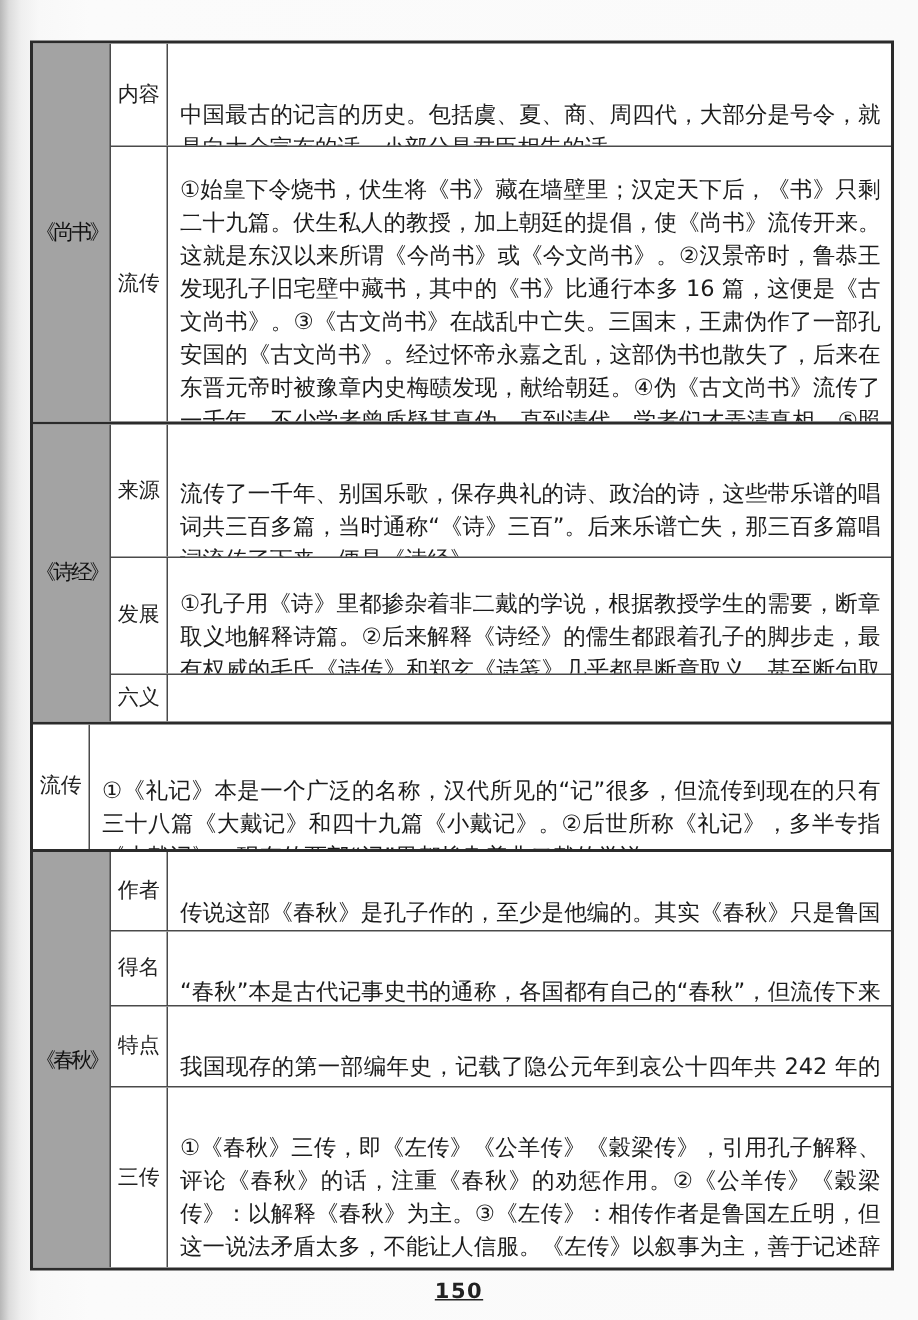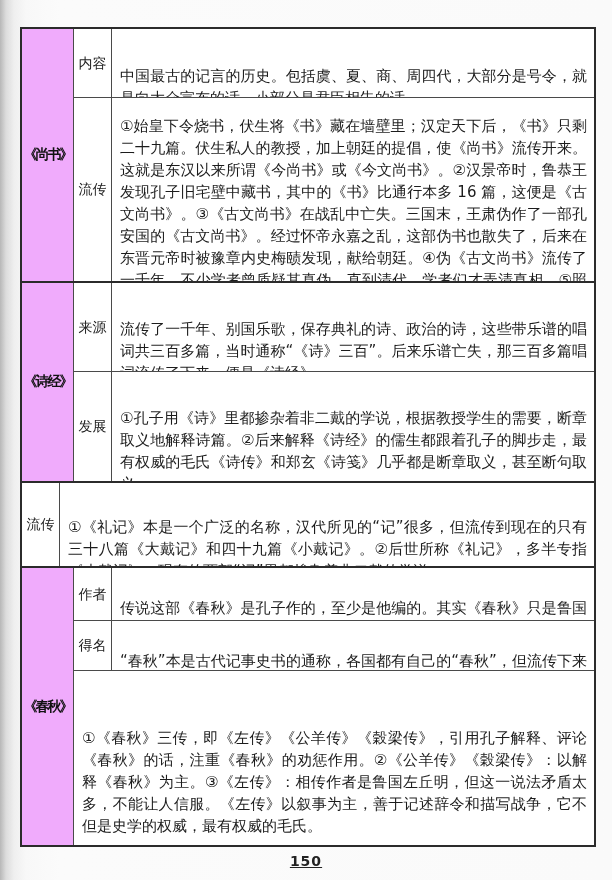--- a/index.html
+++ b/index.html
@@ -12,23 +12,23 @@
     overflow:hidden;
   }
   .doc-table {
     position:absolute; left:20px; top:27px; width:576px; height:820px;
     border:2px solid #2b2b2b; background:#ffffff;
     display:flex; flex-direction:column;
   }
   .section { display:flex; border-bottom:2px solid #2b2b2b; flex-shrink:0; overflow:hidden; }
   .section:last-child { border-bottom:none; }
   .book-cell {
-    width:52px; flex-shrink:0; background:#f0abfc; border-right:1px solid #4a4a4a;
+    width:52px; flex-shrink:0; background:#a3a3a3; border-right:1px solid #4a4a4a;
     display:flex; align-items:center; justify-content:center;
-    font-weight:bold; font-size:14px; letter-spacing:-2px; white-space:nowrap;
+    font-weight:normal; font-size:14px; letter-spacing:-2px; white-space:nowrap;
     color:#111;
   }
   .rows { flex:1; display:flex; flex-direction:column; min-width:0; }
   .row { display:flex; border-bottom:1px solid #4a4a4a; flex-shrink:0; overflow:hidden; }
   .row:last-child { border-bottom:none; flex:1; }
   .label-cell {
     width:38px; flex-shrink:0; border-right:1px solid #4a4a4a;
     display:flex; align-items:center; justify-content:center;
     font-size:14px; color:#222; letter-spacing:0px;
     text-align:center; line-height:17px;
@@ -78,20 +78,26 @@
         <div class="content-cell">
             <div class="txt">流传了一千年、别国乐歌，保存典礼的诗、政治的诗，这些带乐谱的唱词共三百多篇，当时通称“《诗》三百”。后来乐谱亡失，那三百多篇唱词流传了下来，便是《诗经》。</div>
           </div>
       </div>
       <div class="row" style="height:78px;">
         <div class="label-cell">发展</div>
         <div class="content-cell">
             <div class="txt">①孔子用《诗》里都掺杂着非二戴的学说，根据教授学生的需要，断章取义地解释诗篇。②后来解释《诗经》的儒生都跟着孔子的脚步走，最有权威的毛氏《诗传》和郑玄《诗笺》几乎都是断章取义，甚至断句取义。</div>
           </div>
       </div>
+      <div class="row">
+        <div class="label-cell">六义</div>
+        <div class="content-cell">
+            <div class="txt">风、雅、颂、赋、比、兴。</div>
+          </div>
+      </div>
     </div>
   </div>
 
   <div class="section" style="height:85px;">
     <div class="rows">
       <div class="row">
         <div class="label-cell">流传</div>
         <div class="content-cell">
             <div class="txt">①《礼记》本是一个广泛的名称，汉代所见的“记”很多，但流传到现在的只有三十八篇《大戴记》和四十九篇《小戴记》。②后世所称《礼记》，多半专指《小戴记》。现存的两部“记”里都掺杂着非二戴的学说。</div>
           </div>
@@ -107,21 +113,28 @@
         <div class="content-cell">
             <div class="txt">传说这部《春秋》是孔子作的，至少是他编的。其实《春秋》只是鲁国史官的旧文，孔子不曾参与编撰。</div>
           </div>
       </div>
       <div class="row" style="height:50px;">
         <div class="label-cell">得名</div>
         <div class="content-cell">
             <div class="txt">“春秋”本是古代记事史书的通称，各国都有自己的“春秋”，但流传下来的只有《鲁春秋》，所以《春秋》成了它的专名。</div>
           </div>
       </div>
+      <div class="row" style="height:54px;">
+        <div class="label-cell">特点</div>
+        <div class="content-cell">
+            <div class="txt">我国现存的第一部编年史，记载了隐公元年到哀公十四年共 242 年的历史。后世称这 242 年为春秋时代。</div>
+          </div>
+      </div>
       <div class="row">
+        <div class="label-cell">三传</div>
         <div class="content-cell">
             <div class="txt">①《春秋》三传，即《左传》《公羊传》《穀梁传》，引用孔子解释、评论《春秋》的话，注重《春秋》的劝惩作用。②《公羊传》《穀梁传》：以解释《春秋》为主。③《左传》：相传作者是鲁国左丘明，但这一说法矛盾太多，不能让人信服。《左传》以叙事为主，善于记述辞令和描写战争，它不但是史学的权威，最有权威的毛氏。</div>
           </div>
       </div>
     </div>
   </div>
 
 </div>
 
 <div class="page-number">150</div>

